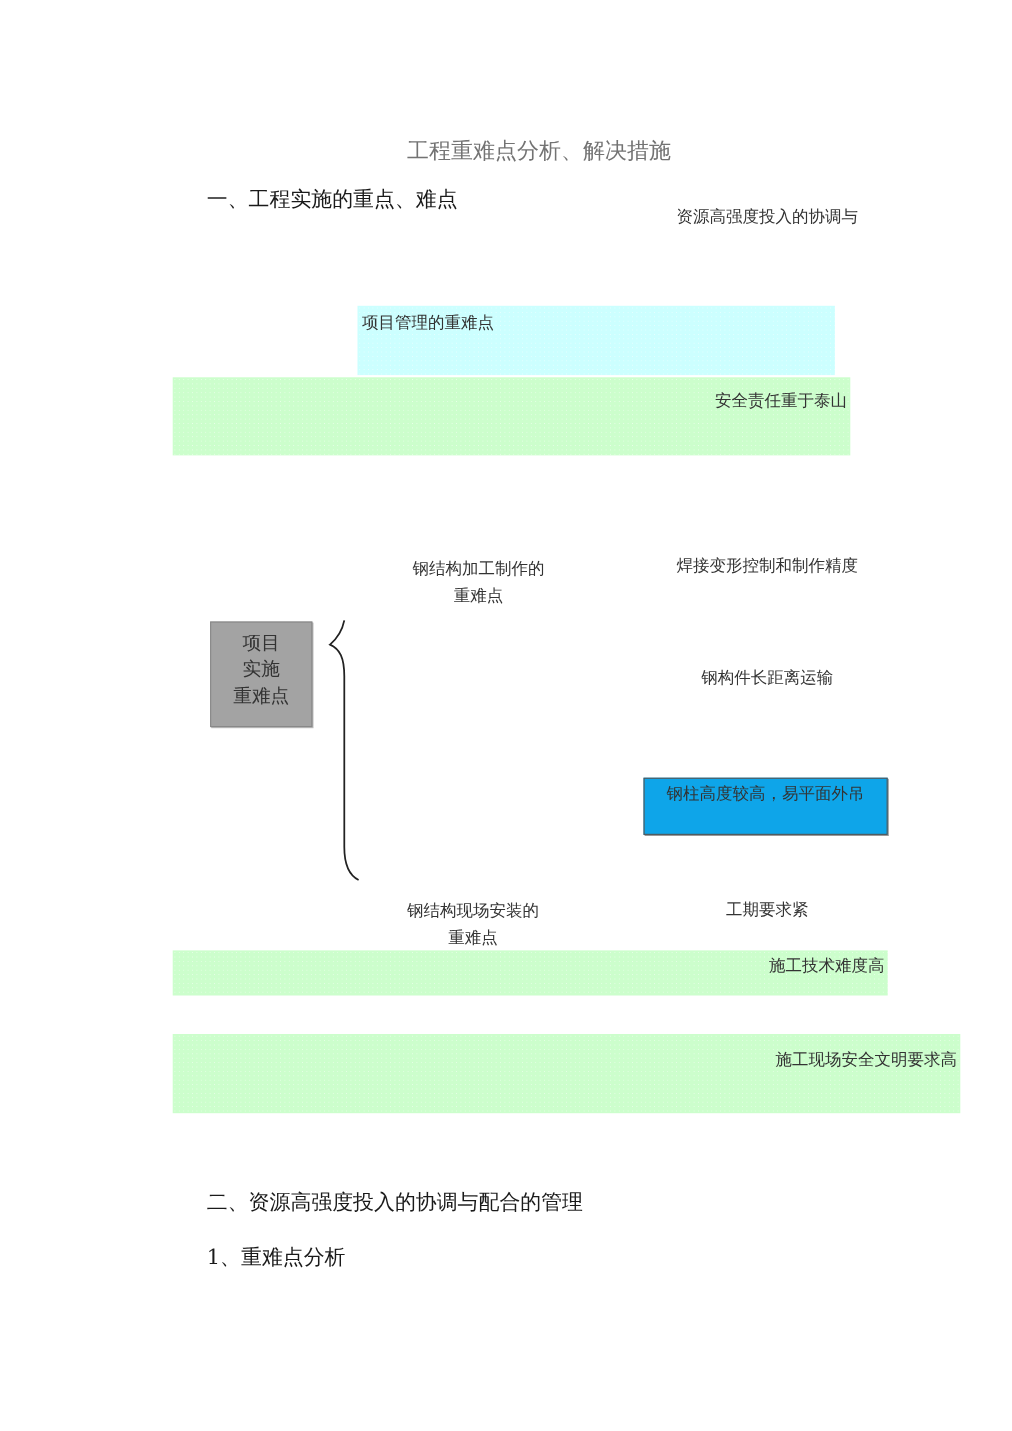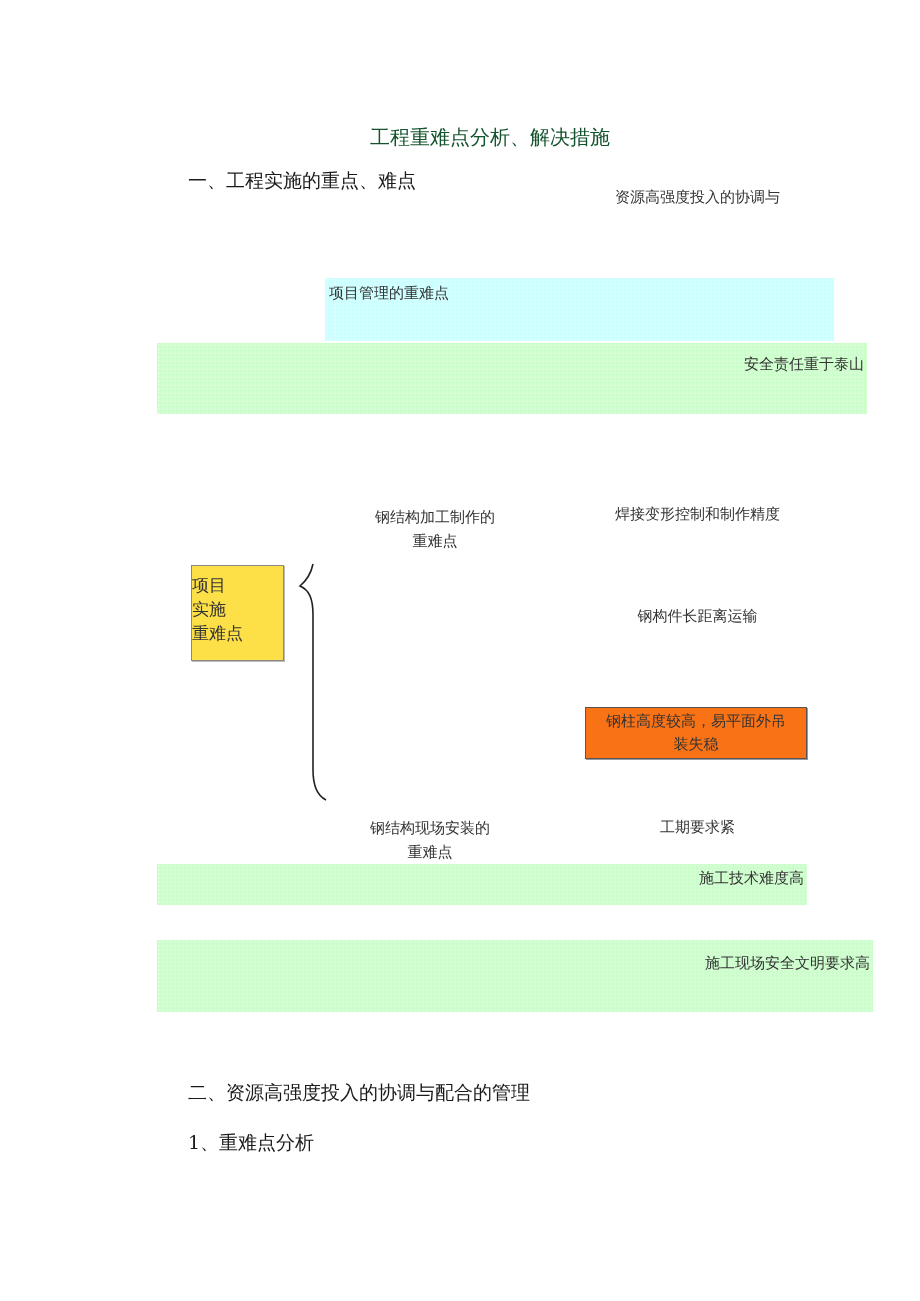--- a/index.html
+++ b/index.html
@@ -13,21 +13,21 @@
       position: relative;
       overflow: hidden;
       font-family: "DejaVu Serif", "Liberation Serif", serif;
       color: #222222;
     }
     .abs { position: absolute; }
     .title {
       left: 0; width: 920px; top: 124px;
       text-align: center;
       font-size: 20px;
-      color: #14532d;
+      color: #737373;
       padding-left: 60px;
       box-sizing: border-box;
     }
     .h1 {
       font-size: 19px;
       color: #1a1a1a;
     }
     .label {
       font-size: 15px;
       color: #333333;
@@ -45,59 +45,60 @@
       background-size: 4px 4px;
     }
     .band-text {
       font-size: 15px;
       color: #333333;
       position: absolute;
     }
     .center-box {
       left: 191px; top: 565px;
       width: 93px; height: 96px;
-      background: #fde047;
+      background: #a3a3a3;
       border: 1.5px solid #888888;
       box-sizing: border-box;
       box-shadow: 1px 1px 0 #bbbbbb;
+      text-align: center;
       font-size: 17px;
       line-height: 24px;
       padding-top: 7px;
       color: #333333;
     }
     .outlined-box {
       left: 585px; top: 707px;
       width: 222px; height: 52px;
       border: 1px solid #555555;
       box-sizing: border-box;
       box-shadow: 1px 1px 0 #999999;
       text-align: center;
       font-size: 15px;
       line-height: 23px;
       padding-top: 2px;
       color: #333333;
-      background: #f97316;
+      background: #0ea5e9;
     }
   </style>
 </head>
 <body>
 
 <div class="abs title">工程重难点分析、解决措施</div>
 
 <div class="abs h1" style="left:188px; top:168px;">一、工程实施的重点、难点</div>
 
 <div class="abs label" style="left:590px; top:185px; width:215px;">
   <div>资源高强度投入的协调与</div>
 </div>
 
-<div class="abs band-cyan" style="left:325px; top:278px; width:509px; height:63px;">
+<div class="abs band-cyan" style="left:325px; top:278px; width:434px; height:63px;">
   <span class="band-text" style="left:4px; top:6px;">项目管理的重难点</span>
 </div>
 
-<div class="abs band" style="left:157px; top:343px; width:710px; height:71px;">
+<div class="abs band" style="left:157px; top:343px; width:616px; height:71px;">
   <span class="band-text" style="right:3px; top:12px;">安全责任重于泰山</span>
 </div>
 
 <div class="abs label" style="left:340px; top:505px; width:190px;">
   <div>钢结构加工制作的</div>
   <div>重难点</div>
 </div>
 
 <div class="abs label" style="left:590px; top:502px; width:215px;">
   <div>焊接变形控制和制作精度</div>
@@ -110,21 +111,20 @@
 </div>
 
 <svg class="abs" style="left:292px; top:560px;" width="40" height="245" viewBox="0 0 40 245">
   <path d="M 21 4 C 19 14, 15 20, 8 26 C 17 30, 21 38, 21 55 L 21 210 C 21 228, 26 236, 34 240" fill="none" stroke="#222222" stroke-width="1.6"></path>
 </svg>
 
 <div class="abs label" style="left:590px; top:604px; width:215px;">钢构件长距离运输</div>
 
 <div class="abs outlined-box">
   <div>钢柱高度较高，易平面外吊</div>
-  <div>装失稳</div>
 </div>
 
 <div class="abs label" style="left:335px; top:816px; width:190px;">
   <div>钢结构现场安装的</div>
   <div>重难点</div>
 </div>
 
 <div class="abs label" style="left:590px; top:815px; width:215px;">工期要求紧</div>
 
 <div class="abs band" style="left:157px; top:864px; width:650px; height:41px;">

